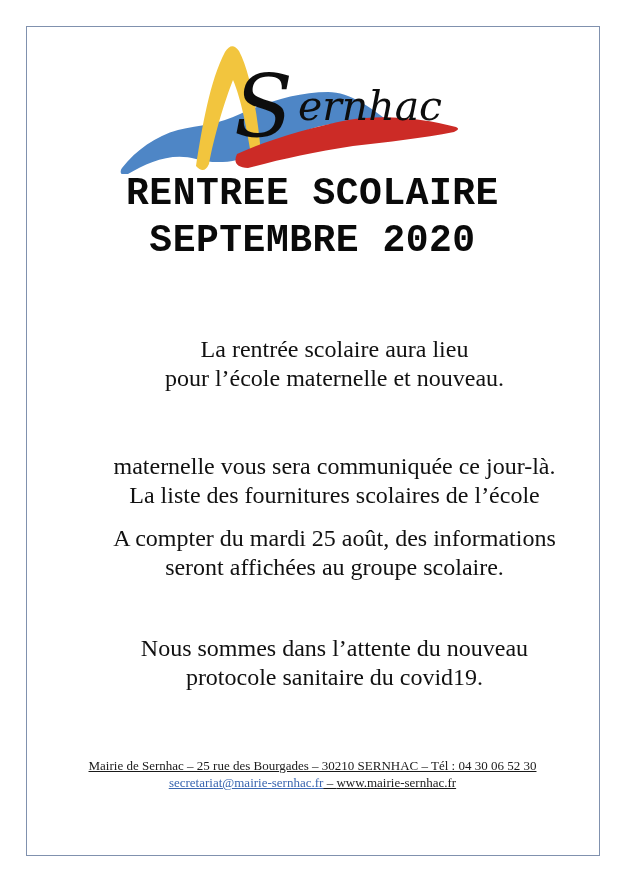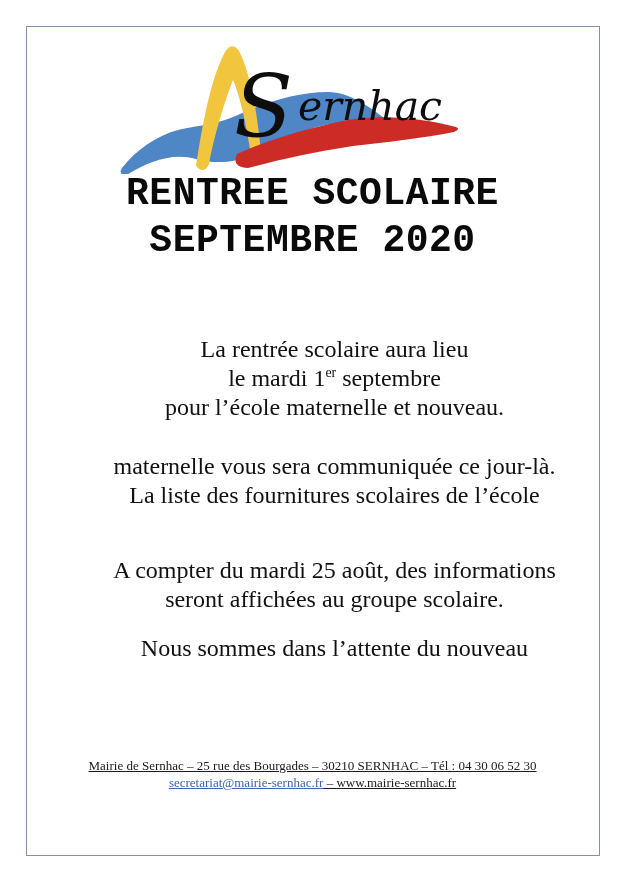--- a/index.html
+++ b/index.html
@@ -51,21 +51,21 @@
     color: #111111;
   }
   .para .line { display: block; padding-left: 44px; }
   .para sup {
     font-size: 0.58em;
     line-height: 0;
     vertical-align: super;
   }
   .p1 { top: 335px; }
   .p2 { top: 452px; }
-  .p3 { top: 556px; }
+  .p3 { top: 524px; }
   .p4 { top: 634px; }
   .footer {
     position: absolute;
     left: 0; top: 757px; width: 625px;
     text-align: center;
     font-size: 13px;
     line-height: 17px;
     color: #1a1a1a;
   }
   .footer .line { display: block; text-decoration: underline; }
@@ -114,34 +114,34 @@
   </text>
 </svg>
 
 <h1 class="title">
   <span class="line">RENTREE SCOLAIRE</span>
   <span class="line">SEPTEMBRE 2020</span>
 </h1>
 
 <p class="para p1">
   <span class="line">La rentrée scolaire aura lieu</span>
-  <span class="line"><span>le mardi 1</span><sup>er</sup><span> septembre</span></span>
   <span class="line">pour l’école maternelle et nouveau.</span>
 </p>
 
 <p class="para p2">
   <span class="line">maternelle vous sera communiquée ce jour-là.</span>
   <span class="line">La liste des fournitures scolaires de l’école</span>
 </p>
 
 <p class="para p3">
   <span class="line">A compter du mardi 25 août, des informations</span>
   <span class="line">seront affichées au groupe scolaire.</span>
 </p>
 
 <p class="para p4">
   <span class="line">Nous sommes dans l’attente du nouveau</span>
+  <span class="line">protocole sanitaire du covid19.</span>
 </p>
 
 <div class="footer">
   <span class="line">Mairie de Sernhac – 25 rue des Bourgades – 30210 SERNHAC – Tél : 04 30 06 52 30</span>
   <span class="line"><a class="email-link">secretariat@mairie-sernhac.fr</a><span> – </span><span>www.mairie-sernhac.fr</span></span>
 </div>
 
 </body></html>

